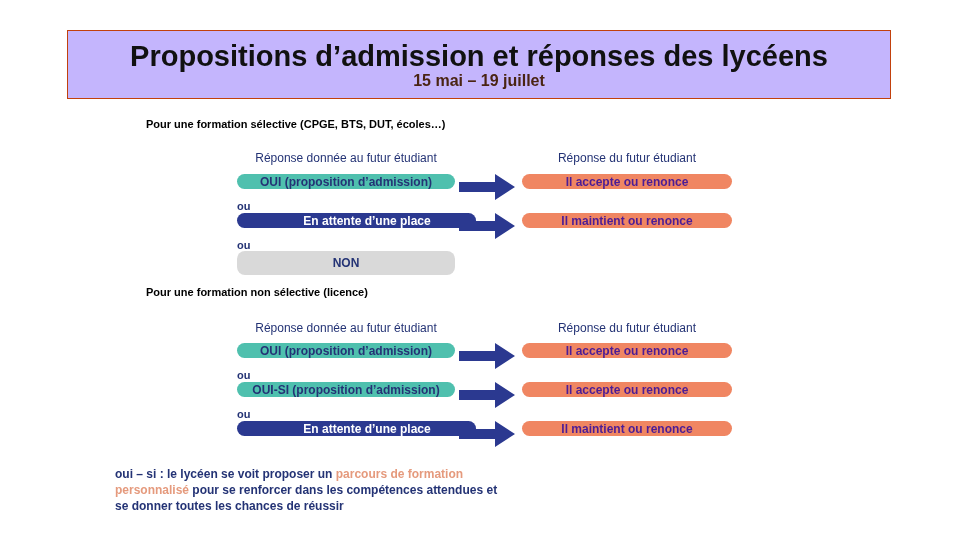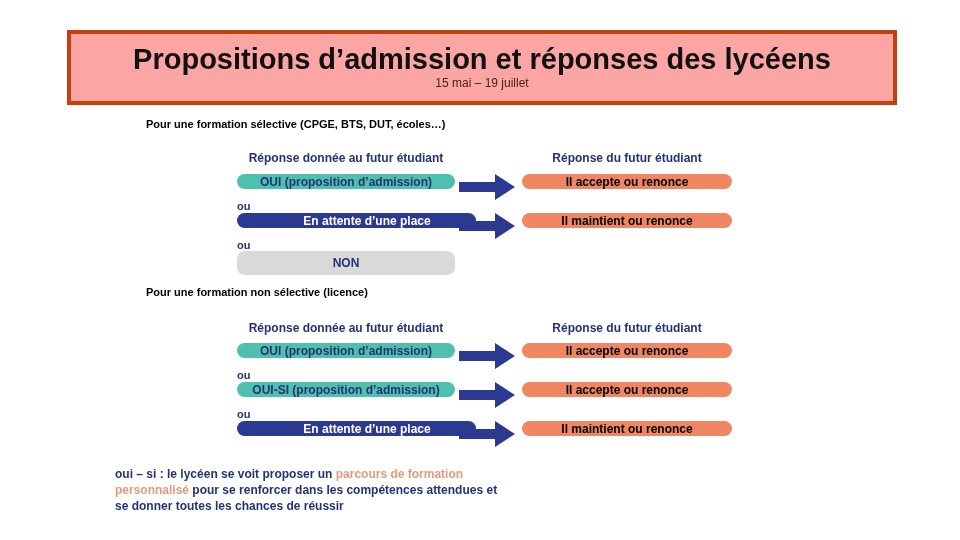--- a/index.html
+++ b/index.html
@@ -2,49 +2,49 @@
 <html><head>
 <meta charset="utf-8">
 <style>
   html,body { margin:0; padding:0; background:#ffffff; }
   .slide {
     position:relative; width:960px; height:540px; background:#ffffff;
     font-family:"Liberation Sans", sans-serif; overflow:hidden;
   }
   .header-box {
     position:absolute; left:67px; top:30px; width:822px; height:67px;
-    background:#fca5a5; border:4px solid #c2410c;
+    background:#c4b5fd; border:1px solid #c2410c;
     display:flex; flex-direction:column; align-items:center; justify-content:center;
   }
   .slide-title {
     font-size:29px; font-weight:700; color:#111111; letter-spacing:0px;
     line-height:32px; white-space:nowrap;
   }
   .slide-subtitle {
-    font-size:12px; font-weight:400; color:#4a2413; line-height:17px;
+    font-size:16px; font-weight:700; color:#4a2413; line-height:17px;
   }
   .section-heading {
     position:absolute; font-size:11px; font-weight:700; color:#000000;
     white-space:nowrap;
   }
   .col-header {
-    position:absolute; font-size:12px; font-weight:700; color:#243375;
+    position:absolute; font-size:12px; font-weight:400; color:#243375;
     text-align:center; white-space:nowrap;
   }
   .box {
     position:absolute; height:15px; border-radius:8px;
     display:flex; align-items:center; justify-content:center;
     font-size:12px; font-weight:700; white-space:nowrap;
   }
   .left-col  { left:237px; width:218px; }
   .right-col { left:522px; width:210px; }
   .teal   { background:#4fc0ae; color:#243375; }
   .navy   { background:#2b3990; color:#ffffff;padding-left:21px; }
   .gray   { background:#d9d9d9; color:#243375; }
-  .orange { background:#f08662; color:#000000; }
+  .orange { background:#f08662; color:#4c1d95; }
   .ou {
     position:absolute; left:237px; width:218px; text-align:left;
     font-size:11px; font-weight:700; color:#243375;
   }
   .arrow { position:absolute; left:459px; width:56px; height:26px; }
   .footnote {
     position:absolute; left:115px; top:466px; width:396px;
     font-size:12px; font-weight:700; color:#243375; line-height:16px;
   }
   .footnote .hl { color:#e59a7d; }

